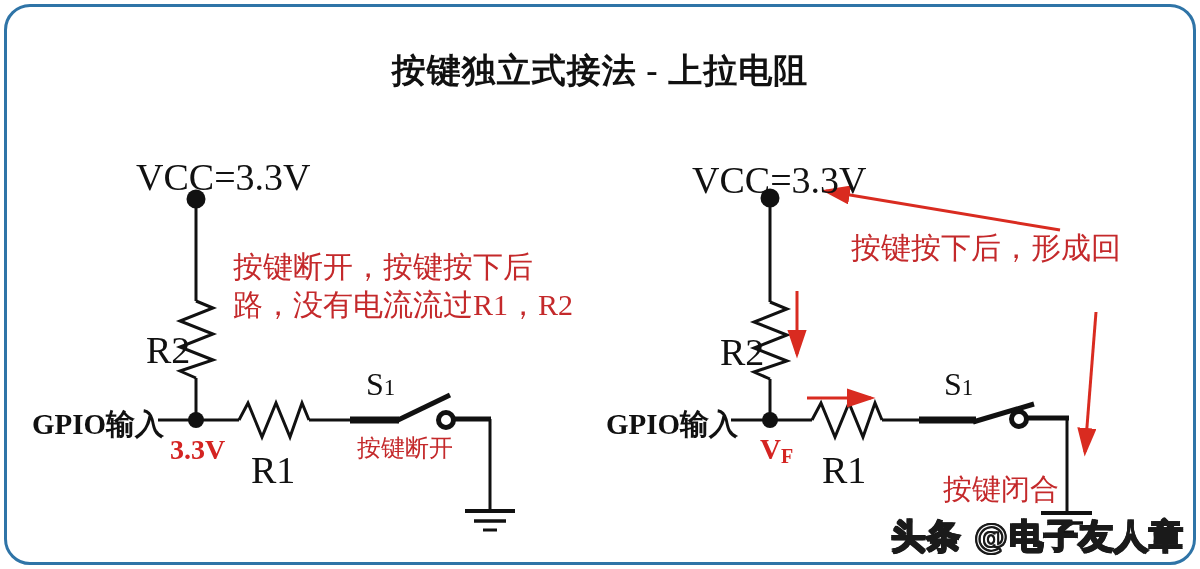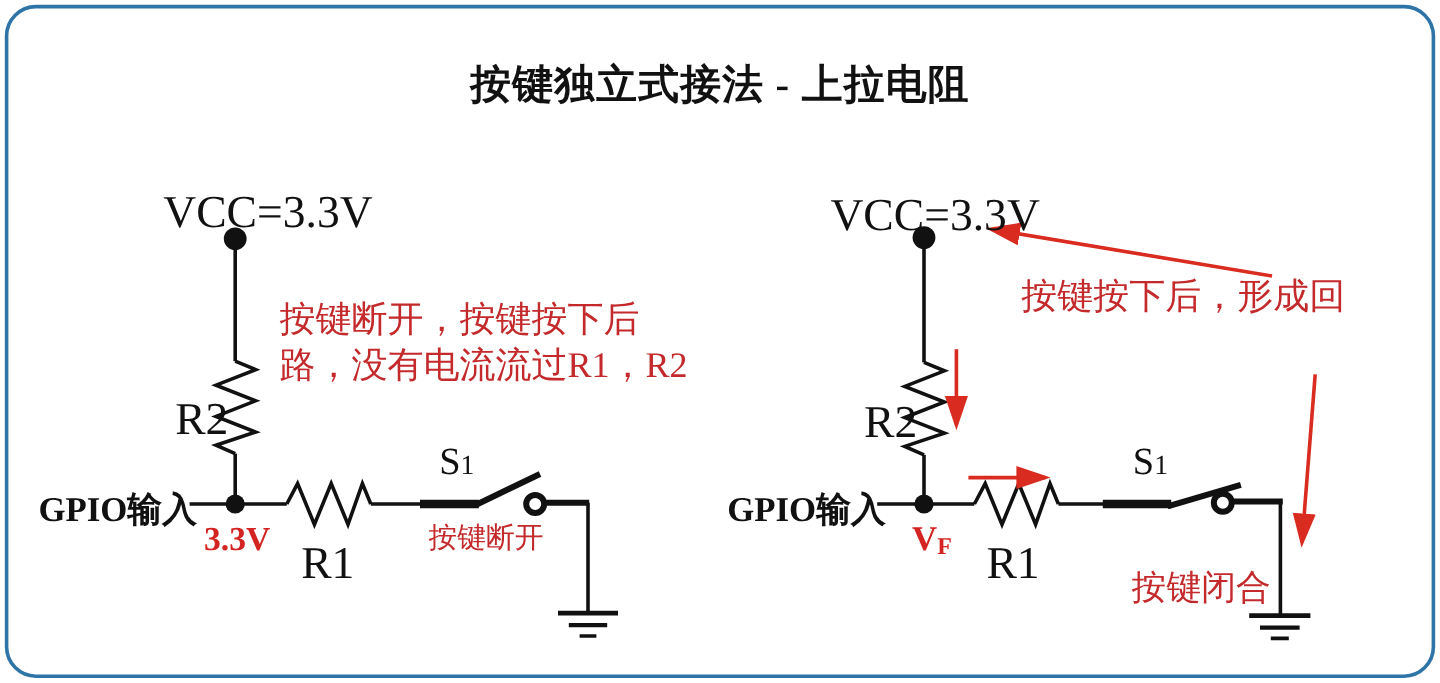--- a/index.html
+++ b/index.html
@@ -117,15 +117,16 @@
   <div class="txt black30" style="left:720px;top:330px;">R2</div>
   <div class="txt black29" style="left:606px;top:405px;">GPIO输入</div>
   <div class="txt vf red-bold" style="left:760px;top:433px;"><span class="main">V</span><span class="sub">F</span></div>
   <div class="txt black30" style="left:822px;top:448px;">R1</div>
   <div class="txt s-label" style="left:944px;top:366px;"><span class="main">S</span><span class="sub">1</span></div>
   <div class="txt red" style="left:943px;top:434px;font-size:29px;margin-top:36px;">按键闭合</div>
   <div class="txt annotation" style="left:851px;top:229px;">
     <div>按键按下后，形成回</div>
   </div>
 
+  <div class="watermark">头条 @电子友人章</div>
 
   <div class="frame"></div>
 </div>
 
 </body></html>

